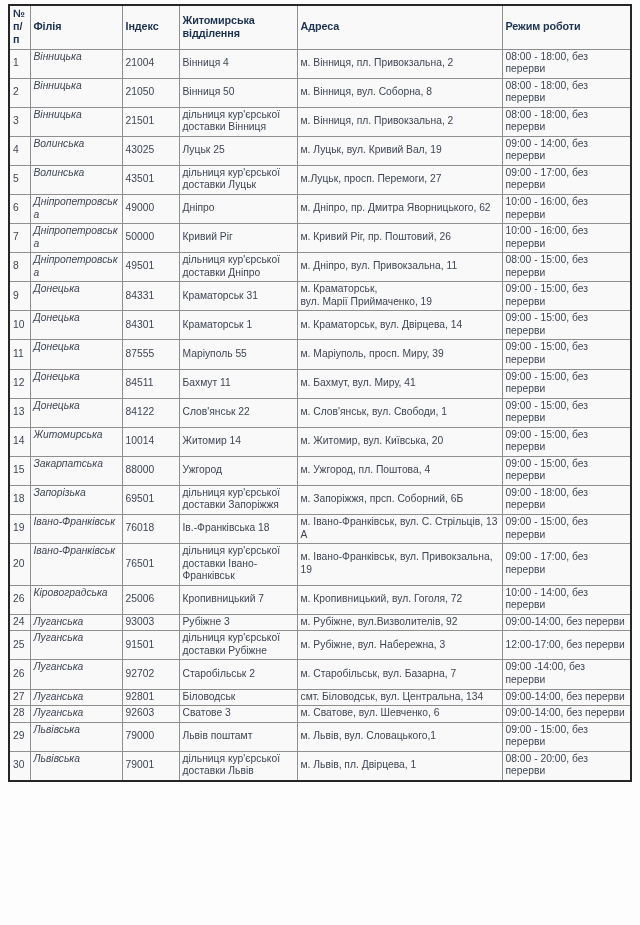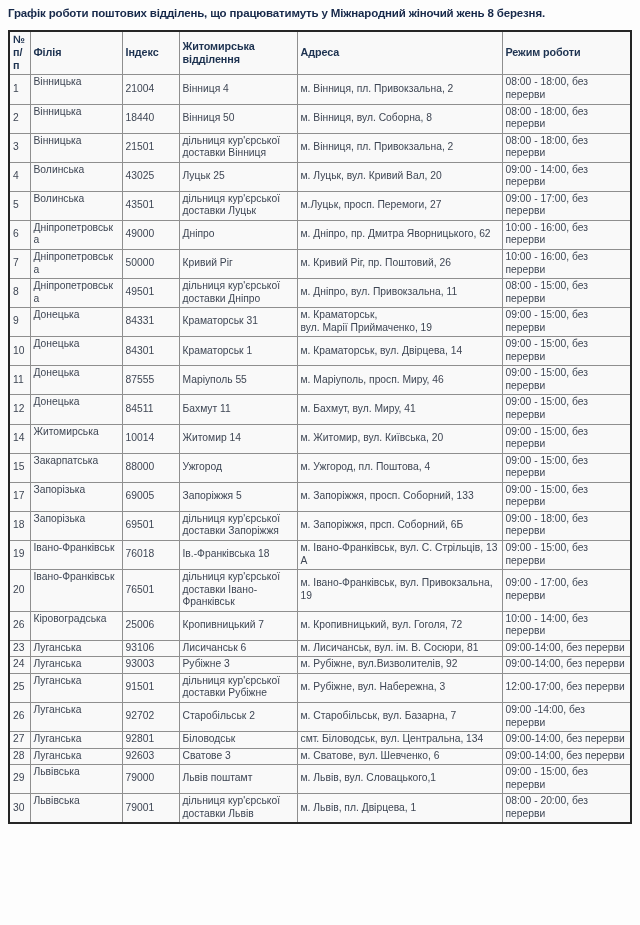--- a/index.html
+++ b/index.html
@@ -43,36 +43,35 @@
     text-align: left;
     font-size: 10.8px;
     vertical-align: middle;
     height: 28px;
     letter-spacing: -0.1px;
   }
   .schedule td {
     color: #3e4654;
     vertical-align: middle;
   }
-  .schedule td.c-branch { vertical-align: top; }
+  .schedule td.c-branch { vertical-align: top; font-style: italic; }
   .schedule td.c-address { white-space: pre-line; }
   .schedule th.th-num { white-space: pre-line; }
   col.w-num    { width: 21px;  }
   col.w-branch { width: 92px;  }
   col.w-index  { width: 57px;  }
   col.w-office { width: 118px; }
   col.w-addr   { width: 205px; }
   col.w-hours  { width: 129px; }
 </style>
 </head>
 <body>
 
 <div class="page">
 
-  <p class="doc-title">Графік роботи поштових відділень, що працюватимуть у Міжнародний жіночий жень 8 березня.</p>
 
   <table class="schedule">
     <colgroup>
       <col class="w-num">
       <col class="w-branch">
       <col class="w-index">
       <col class="w-office">
       <col class="w-addr">
       <col class="w-hours">
     </colgroup>
@@ -92,39 +91,39 @@
     <td class="c-num">1</td>
     <td class="c-branch">Вінницька</td>
     <td class="c-index">21004</td>
     <td class="c-office">Вінниця 4</td>
     <td class="c-address">м. Вінниця, пл. Привокзальна, 2</td>
     <td class="c-hours">08:00 - 18:00, без перерви</td>
   </tr>
         <tr>
     <td class="c-num">2</td>
     <td class="c-branch">Вінницька</td>
-    <td class="c-index">18440</td>
+    <td class="c-index">21050</td>
     <td class="c-office">Вінниця 50</td>
     <td class="c-address">м. Вінниця, вул. Соборна, 8</td>
     <td class="c-hours">08:00 - 18:00, без перерви</td>
   </tr>
         <tr>
     <td class="c-num">3</td>
     <td class="c-branch">Вінницька</td>
     <td class="c-index">21501</td>
     <td class="c-office">дільниця кур'єрської доставки Вінниця</td>
     <td class="c-address">м. Вінниця, пл. Привокзальна, 2</td>
     <td class="c-hours">08:00 - 18:00, без перерви</td>
   </tr>
         <tr>
     <td class="c-num">4</td>
     <td class="c-branch">Волинська</td>
     <td class="c-index">43025</td>
     <td class="c-office">Луцьк 25</td>
-    <td class="c-address">м. Луцьк, вул. Кривий Вал, 20</td>
+    <td class="c-address">м. Луцьк, вул. Кривий Вал, 19</td>
     <td class="c-hours">09:00 - 14:00, без перерви</td>
   </tr>
         <tr>
     <td class="c-num">5</td>
     <td class="c-branch">Волинська</td>
     <td class="c-index">43501</td>
     <td class="c-office">дільниця кур'єрської доставки Луцьк</td>
     <td class="c-address">м.Луцьк, просп. Перемоги, 27</td>
     <td class="c-hours">09:00 - 17:00, без перерви</td>
   </tr>
@@ -167,53 +166,53 @@
     <td class="c-index">84301</td>
     <td class="c-office">Краматорськ 1</td>
     <td class="c-address">м. Краматорськ, вул. Двірцева, 14</td>
     <td class="c-hours">09:00 - 15:00, без перерви</td>
   </tr>
         <tr>
     <td class="c-num">11</td>
     <td class="c-branch">Донецька</td>
     <td class="c-index">87555</td>
     <td class="c-office">Маріуполь 55</td>
-    <td class="c-address">м. Маріуполь, просп. Миру, 46</td>
+    <td class="c-address">м. Маріуполь, просп. Миру, 39</td>
     <td class="c-hours">09:00 - 15:00, без перерви</td>
   </tr>
         <tr>
     <td class="c-num">12</td>
     <td class="c-branch">Донецька</td>
     <td class="c-index">84511</td>
     <td class="c-office">Бахмут 11</td>
     <td class="c-address">м. Бахмут, вул. Миру, 41</td>
+    <td class="c-hours">09:00 - 15:00, без перерви</td>
+  </tr>
+        <tr>
+    <td class="c-num">13</td>
+    <td class="c-branch">Донецька</td>
+    <td class="c-index">84122</td>
+    <td class="c-office">Слов'янськ 22</td>
+    <td class="c-address">м. Слов'янськ, вул. Свободи, 1</td>
     <td class="c-hours">09:00 - 15:00, без перерви</td>
   </tr>
         <tr>
     <td class="c-num">14</td>
     <td class="c-branch">Житомирська</td>
     <td class="c-index">10014</td>
     <td class="c-office">Житомир 14</td>
     <td class="c-address">м. Житомир, вул. Київська, 20</td>
     <td class="c-hours">09:00 - 15:00, без перерви</td>
   </tr>
         <tr>
     <td class="c-num">15</td>
     <td class="c-branch">Закарпатська</td>
     <td class="c-index">88000</td>
     <td class="c-office">Ужгород</td>
     <td class="c-address">м. Ужгород, пл. Поштова, 4</td>
-    <td class="c-hours">09:00 - 15:00, без перерви</td>
-  </tr>
-        <tr>
-    <td class="c-num">17</td>
-    <td class="c-branch">Запорізька</td>
-    <td class="c-index">69005</td>
-    <td class="c-office">Запоріжжя 5</td>
-    <td class="c-address">м. Запоріжжя, просп. Соборний, 133</td>
     <td class="c-hours">09:00 - 15:00, без перерви</td>
   </tr>
         <tr>
     <td class="c-num">18</td>
     <td class="c-branch">Запорізька</td>
     <td class="c-index">69501</td>
     <td class="c-office">дільниця кур'єрської доставки Запоріжжя</td>
     <td class="c-address">м. Запоріжжя, прсп. Соборний, 6Б</td>
     <td class="c-hours">09:00 - 18:00, без перерви</td>
   </tr>
@@ -235,28 +234,20 @@
   </tr>
         <tr>
     <td class="c-num">26</td>
     <td class="c-branch">Кіровоградська</td>
     <td class="c-index">25006</td>
     <td class="c-office">Кропивницький 7</td>
     <td class="c-address">м. Кропивницький, вул. Гоголя, 72</td>
     <td class="c-hours">10:00 - 14:00, без перерви</td>
   </tr>
         <tr>
-    <td class="c-num">23</td>
-    <td class="c-branch">Луганська</td>
-    <td class="c-index">93106</td>
-    <td class="c-office">Лисичанськ 6</td>
-    <td class="c-address">м. Лисичанськ, вул. ім. В. Сосюри, 81</td>
-    <td class="c-hours">09:00-14:00, без перерви</td>
-  </tr>
-        <tr>
     <td class="c-num">24</td>
     <td class="c-branch">Луганська</td>
     <td class="c-index">93003</td>
     <td class="c-office">Рубіжне 3</td>
     <td class="c-address">м. Рубіжне, вул.Визволителів, 92</td>
     <td class="c-hours">09:00-14:00, без перерви</td>
   </tr>
         <tr>
     <td class="c-num">25</td>
     <td class="c-branch">Луганська</td>

